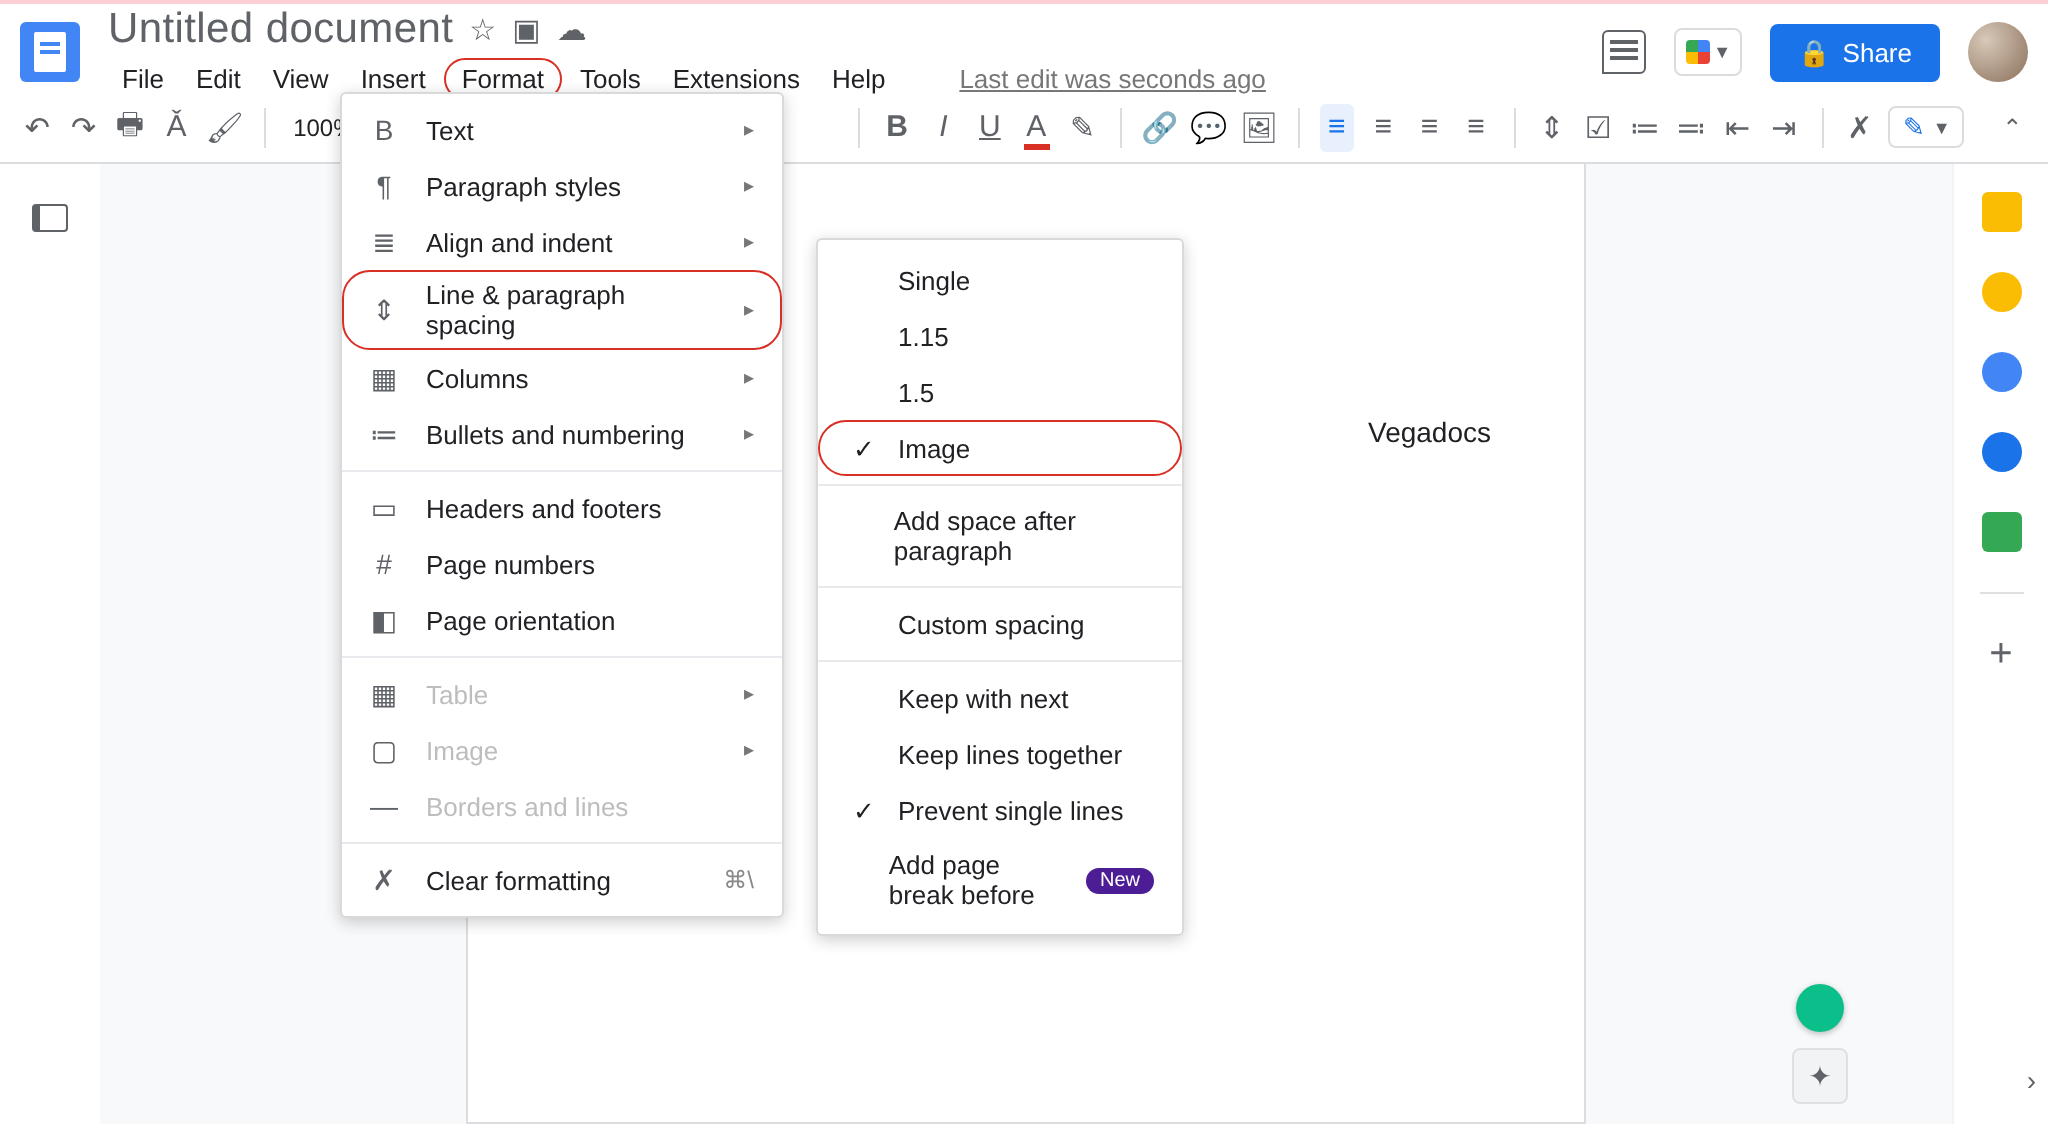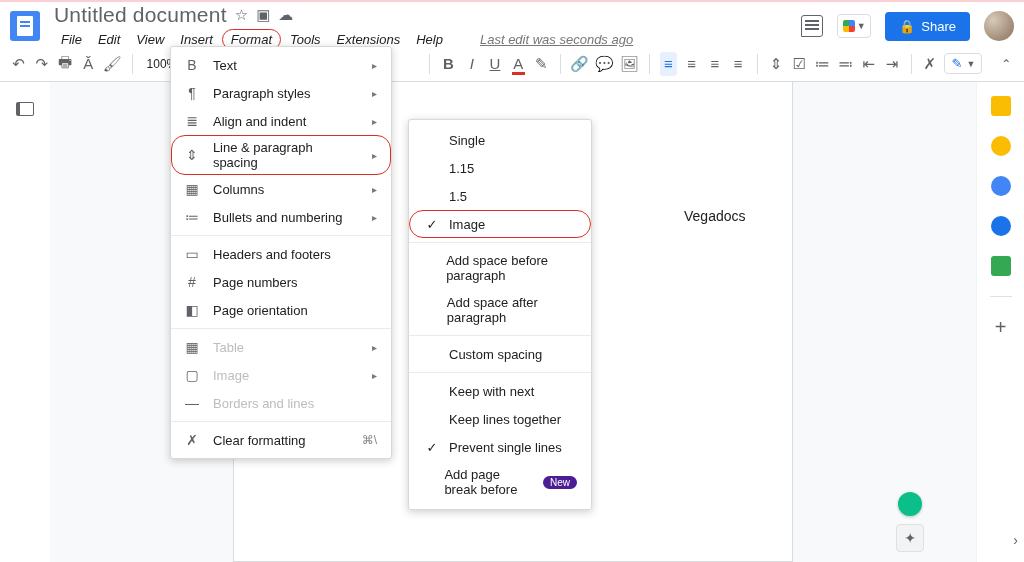--- a/index.html
+++ b/index.html
@@ -10,21 +10,21 @@
   .hdr { display: flex; align-items: center; height: 44px; padding: 4px 10px 0 10px; }
   .logo { width: 30px; height: 30px; background: #4285f4; border-radius: 3px; display:flex; align-items:center; justify-content:center; margin-right: 14px;}
   .logo-inner { width: 16px; height: 20px; background:#fff; border-radius:1px; position:relative;}
   .logo-inner::before, .logo-inner::after { content:""; position:absolute; left:3px; background:#4285f4; height:2px; width:10px; }
   .logo-inner::before { top:5px; }
   .logo-inner::after { top:9px; }
   .title-area { flex:1; }
   .title-row { display:flex; align-items:center; gap:8px; }
   .doc-title { font-size:21px; color:#5f6368; letter-spacing:.2px; }
   .tiny-icon { color:#5f6368; font-size:15px; cursor:pointer; }
-  .menu-row { display:flex; gap:2px; align-items:center; margin-top:2px;font-style:italic; }
+  .menu-row { display:flex; gap:2px; align-items:center; margin-top:2px; }
   .menu-item { padding:3px 7px; font-size:13px; color:#202124; border-radius:3px; cursor:pointer; }
   .menu-item.highlighted { border:1.5px solid #d93025; border-radius:12px; padding:2px 8px; }
   .last-edit { margin-left:28px; color:#777; text-decoration:underline; font-size:13px; }
   .hdr-right { display:flex; align-items:center; gap:14px; margin-left:auto; }
   .share-btn { background:#1a73e8; color:#fff; border:none; padding:7px 14px; border-radius:4px; font-size:13px; font-weight:500; display:flex; align-items:center; gap:6px; cursor:pointer;}
   .avatar { width:30px; height:30px; border-radius:50%; background: radial-gradient(circle at 30% 30%, #d7c9b8, #8a6f5a); }
   .meet-pill { width:34px; height:24px; border:1px solid #dadce0; border-radius:4px; display:flex; align-items:center; justify-content:center; gap:2px; cursor:pointer;}
   .meet-sq { width:12px; height:12px; background: conic-gradient(#4285f4 0 25%, #ea4335 0 50%, #fbbc04 0 75%, #34a853 0 100%); border-radius:2px; }
   .meet-caret { font-size:9px; color:#5f6368; }
   .comment-icon { width:22px; height:22px; border:1.5px solid #5f6368; border-radius:3px 3px 3px 0; position:relative; cursor:pointer;}
@@ -271,24 +271,20 @@
       <span class="check-col"></span>
       <span>1.5</span>
     </div>
     <div class="mi hl">
       <span class="check-col">✓</span>
       <span>Image</span>
     </div>
     <div class="mi-sep"></div>
     <div class="mi">
       <span class="check-col"></span>
-      <span>Add space before paragraph</span>
-    </div>
-    <div class="mi">
-      <span class="check-col"></span>
       <span>Add space after paragraph</span>
     </div>
     <div class="mi-sep"></div>
     <div class="mi">
       <span class="check-col"></span>
       <span>Custom spacing</span>
     </div>
     <div class="mi-sep"></div>
     <div class="mi">
       <span class="check-col"></span>

